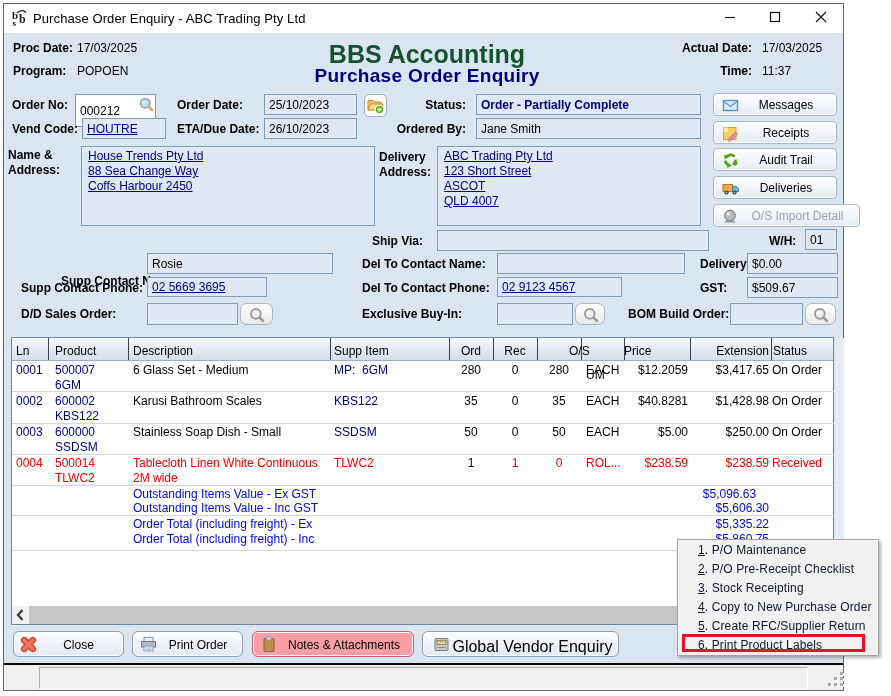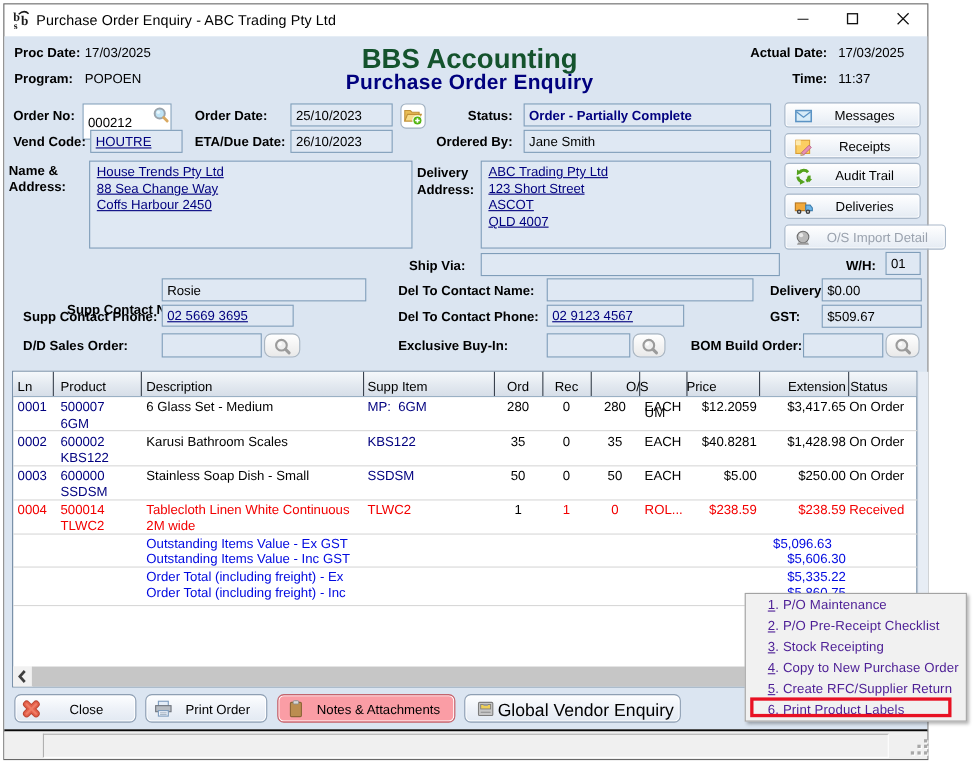--- a/index.html
+++ b/index.html
@@ -5,21 +5,21 @@
 .a{position:absolute}
 .b{font-weight:bold}
 .t{font-size:12px;line-height:14px;white-space:nowrap;color:#000}
 .nav{color:#00007f}
 .lk{color:#00007f;text-decoration:underline}
 .fld{border:1px solid #7f9db9;background:#dfe8f3;font-size:12px;color:#000;padding-left:4px;display:flex;align-items:center;white-space:nowrap;overflow:hidden}
 .fw{background:#fff}
 .sbtn{border:1px solid #a9b8c9;border-radius:4px;background:linear-gradient(180deg,#ffffff 0%,#f3f6fa 45%,#e4ebf3 100%);box-shadow:inset 0 0 0 1px #fdfdfe;display:flex;align-items:center}
 .sbtn .txt{position:absolute;left:26px;right:4px;text-align:center;font-size:12px;color:#000;white-space:nowrap}
 .bbtn{border:1px solid #8e9fb3;border-radius:6px;background:linear-gradient(180deg,#fdfeff 0%,#eef2f8 50%,#e2e9f2 100%);box-shadow:inset 0 0 0 1px #fff}
-.mi{position:absolute;font-size:12px;line-height:14px;letter-spacing:0.12px;color:#4c1d95;white-space:nowrap}
+.mi{position:absolute;font-size:12px;line-height:14px;letter-spacing:0.12px;color:#0f172a;white-space:nowrap}
 </style></head><body>
 
 <div class="a" style="left:3px;top:3px;width:841px;height:688px;border:1px solid #686868;background:#fff"></div>
 <div class="a" style="left:4px;top:33px;width:839px;height:630px;background:#dbe5f1"></div>
 <div class="a" style="left:4px;top:663px;width:839px;height:2px;background:#0a0a0a"></div>
 <div class="a" style="left:4px;top:665px;width:839px;height:25px;background:#f0f0f0"></div>
 <div class="a" style="left:39px;top:667px;width:769px;height:22px;border:1px solid #b0b0b0;border-right-color:#fff;border-bottom-color:#fff;background:#f0f0f0"></div>
 <div class="a" style="left:840px;top:672px;width:3px;height:3px;background:#a8a8a8;box-shadow:1px 1px 0 #fff"></div>
 <div class="a" style="left:834px;top:677px;width:3px;height:3px;background:#a8a8a8;box-shadow:1px 1px 0 #fff"></div>
 <div class="a" style="left:840px;top:677px;width:3px;height:3px;background:#a8a8a8;box-shadow:1px 1px 0 #fff"></div>

